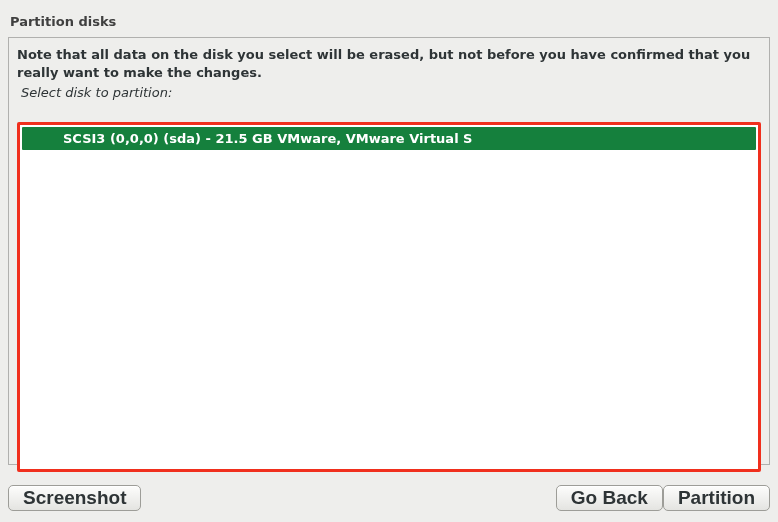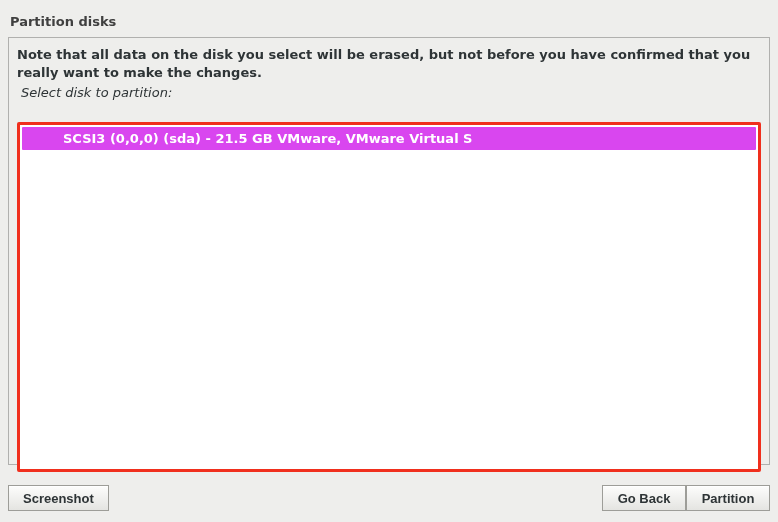--- a/index.html
+++ b/index.html
@@ -54,21 +54,21 @@
     background: #35495e;
     background: #3c4b5b;
     color: #ffffff;
     font-weight: bold;
     padding: 4px 6px;
     border-radius: 1px;
     cursor: pointer;
     font-size: 13px;
   }
   .disk-item {
-    background: #d946ef;
+    background: #15803d;
     padding-left: 41px;
   }
   .bottom-bar {
     position: absolute;
     left: 8px;
     right: 8px;
     bottom: 10px;
     height: 28px;
     display: flex;
     justify-content: space-between;
@@ -76,23 +76,23 @@
   }
   .btn {
     display: inline-flex;
     align-items: center;
     justify-content: center;
     height: 26px;
     min-width: 84px;
     padding: 0 14px;
     background: linear-gradient(#fdfdfc, #e4e4e1);
     border: 1px solid #9d9d98;
-    border-radius: 0;
+    border-radius: 5px;
     font-weight: bold;
-    font-size: 13px;
+    font-size: 19px;
     color: #2e3436;
     cursor: pointer;
     box-shadow: inset 0 1px 0 #ffffff;
   }
   .btn-group-right {
     display: flex;
   }
 </style>
 </head>
 <body>

